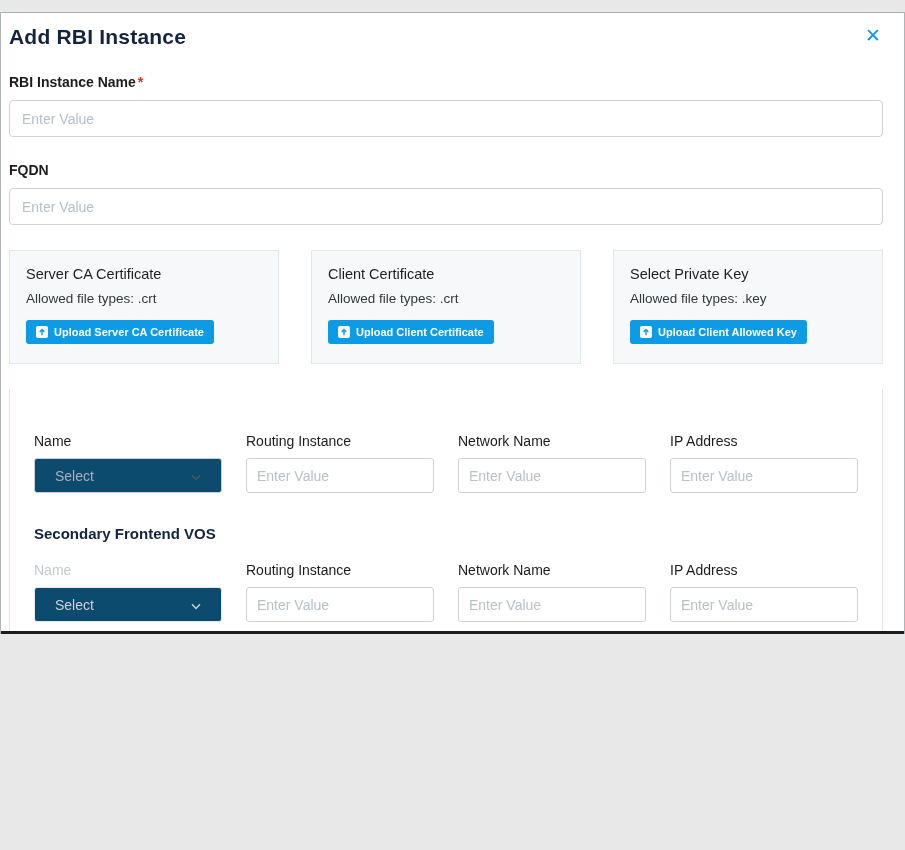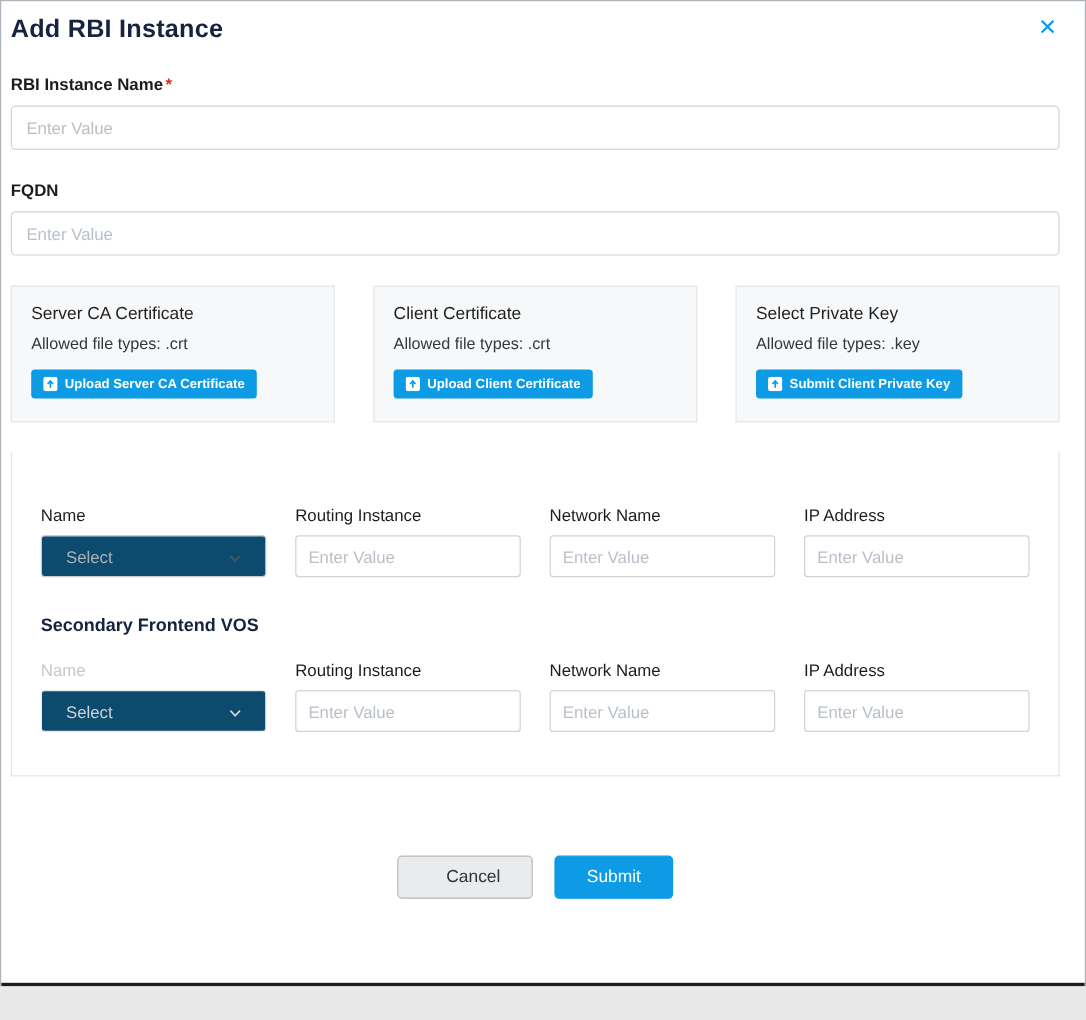--- a/index.html
+++ b/index.html
@@ -5,22 +5,22 @@
   * { box-sizing: border-box; margin: 0; padding: 0; }
   html, body { background: #e8e8e8; }
   body {
     font-family: "Liberation Sans", "DejaVu Sans", sans-serif;
     font-size: 14px;
     color: #333;
   }
   .page {
     position: relative;
     width: 905px;
-    height: 822px;
-    margin: 0 auto;
+    height: 622px;
+    margin: 12px auto;
     background: #ffffff;
     border: 1px solid #aeb4b9;
     border-bottom: none;
     overflow: hidden;
   }
   .content {
     padding: 12px 21px 0 8px;
   }
   
   .dlg-header {
@@ -253,21 +253,21 @@
       <div class="cert-card">
         <div class="cert-title">Select Private Key</div>
         <div class="cert-allowed">Allowed file types: .key</div>
         <button class="upload-btn">
           <span>
             <svg width="12" height="12" viewBox="0 0 12 12">
                 <rect width="12" height="12" rx="2" fill="#ffffff"></rect>
                 <path d="M6 9.2V4.2 M3.7 6 L6 3.5 L8.3 6" stroke="#0d9be5" stroke-width="1.4" fill="none"></path>
               </svg>
           </span>
-          <span>Submit Client Private Key</span>
+          <span>Upload Client Allowed Key</span>
         </button>
       </div>
 
     </div>
 
     <div class="vos-section">
 
       <div class="vos-body">
 
         <div class="fields-grid">

